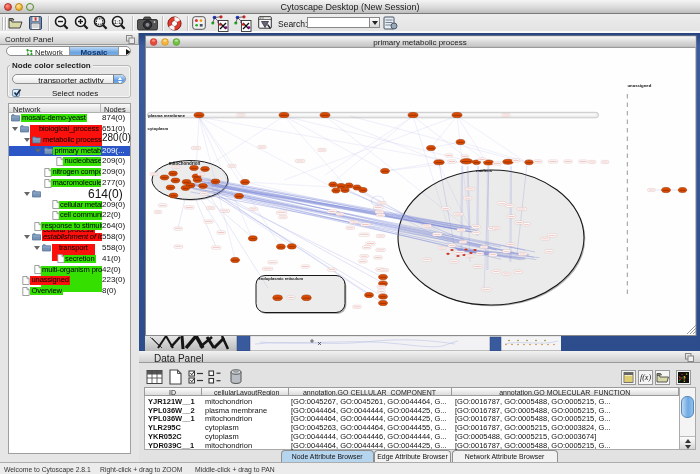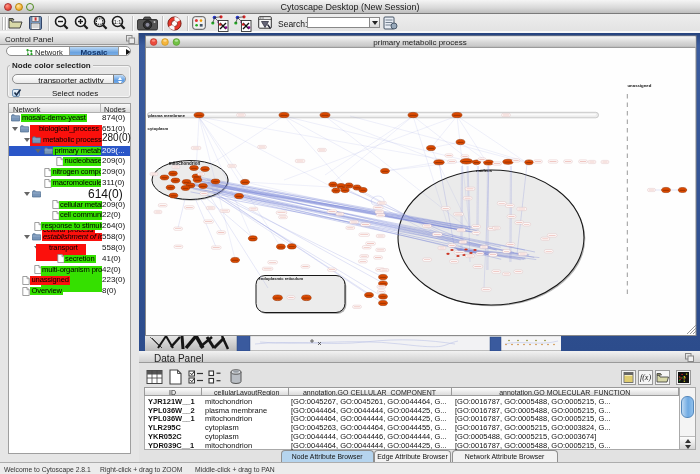--- a/index.html
+++ b/index.html
@@ -197,21 +197,21 @@
     <path d="M0.8 0.5 L5 0.5 L7.2 2.7 L7.2 8.5 L0.8 8.5 Z" fill="#fff" stroke="#888" stroke-width="0.8"></path>
     <path d="M5 0.5 L5 2.7 L7.2 2.7" fill="none" stroke="#888" stroke-width="0.7"></path>
   </svg>
 <div class="abs" style="left:51px;top:168.1px;height:8.3px;max-width:50px;overflow:hidden;background:#35e000;font-size:7.6px;letter-spacing:-0.15px;line-height:8.3px;color:#000;padding:0 1.5px;white-space:nowrap;">nitrogen compo</div>
 <div class="abs" style="left:102px;top:168.1px;font-size:8px;line-height:8.3px;color:#111;">209(0)</div>
 <svg class="abs" style="left:44px;top:178.6px" width="8" height="9" viewBox="0 0 8 9">
     <path d="M0.8 0.5 L5 0.5 L7.2 2.7 L7.2 8.5 L0.8 8.5 Z" fill="#fff" stroke="#888" stroke-width="0.8"></path>
     <path d="M5 0.5 L5 2.7 L7.2 2.7" fill="none" stroke="#888" stroke-width="0.7"></path>
   </svg>
 <div class="abs" style="left:51px;top:178.9px;height:8.3px;max-width:50px;overflow:hidden;background:#35e000;font-size:7.6px;letter-spacing:-0.15px;line-height:8.3px;color:#000;padding:0 1.5px;white-space:nowrap;">macromolecule</div>
-<div class="abs" style="left:102px;top:178.9px;font-size:8px;line-height:8.3px;color:#111;">311(0)</div>
+<div class="abs" style="left:102px;top:178.9px;font-size:8px;line-height:8.3px;color:#111;">277(0)</div>
 <div class="abs" style="left:23.5px;top:191.9px;width:0;height:0;border-left:3.2px solid transparent;border-right:3.2px solid transparent;border-top:4px solid #666;"></div>
 <svg class="abs" style="left:31.5px;top:189.9px" width="9" height="8" viewBox="0 0 9 8">
     <path d="M0.5 2 L0.5 7 L8.5 7 L8.5 1.8 L4 1.8 L3.2 0.8 L1 0.8 Z" fill="#7895b8" stroke="#4a6a8e" stroke-width="0.7"></path>
     <path d="M0.5 3 L8.5 3" stroke="#9ab3cf" stroke-width="0.8"></path>
   </svg>
 <div class="abs" style="left:41.5px;top:189.7px;height:8.3px;max-width:60px;overflow:hidden;background:#fb100c;font-size:7.6px;letter-spacing:-0.15px;line-height:8.3px;color:#000;padding:0 1.5px;white-space:nowrap;margin-top:36px;">cellular process</div>
 <div class="abs" style="left:88px;top:189.7px;font-size:12px;line-height:8.3px;color:#111;">614(0)</div>
 <svg class="abs" style="left:51.5px;top:200.3px" width="8" height="9" viewBox="0 0 8 9">
     <path d="M0.8 0.5 L5 0.5 L7.2 2.7 L7.2 8.5 L0.8 8.5 Z" fill="#fff" stroke="#888" stroke-width="0.8"></path>
     <path d="M5 0.5 L5 2.7 L7.2 2.7" fill="none" stroke="#888" stroke-width="0.7"></path>
@@ -235,21 +235,21 @@
     <path d="M0.5 2 L0.5 7 L8.5 7 L8.5 1.8 L4 1.8 L3.2 0.8 L1 0.8 Z" fill="#7895b8" stroke="#4a6a8e" stroke-width="0.7"></path>
     <path d="M0.5 3 L8.5 3" stroke="#9ab3cf" stroke-width="0.8"></path>
   </svg>
 <div class="abs" style="left:41.5px;top:233.0px;height:8.3px;max-width:60px;overflow:hidden;background:#fb100c;font-size:7.6px;letter-spacing:-0.15px;line-height:8.3px;color:#000;padding:0 1.5px;white-space:nowrap;font-style:italic;">establishment of lo</div>
 <div class="abs" style="left:102px;top:233.0px;font-size:8px;line-height:8.3px;color:#111;">558(0)</div>
 <div class="abs" style="left:34px;top:246.0px;width:0;height:0;border-left:3.2px solid transparent;border-right:3.2px solid transparent;border-top:4px solid #666;"></div>
 <svg class="abs" style="left:42px;top:244.0px" width="9" height="8" viewBox="0 0 9 8">
     <path d="M0.5 2 L0.5 7 L8.5 7 L8.5 1.8 L4 1.8 L3.2 0.8 L1 0.8 Z" fill="#7895b8" stroke="#4a6a8e" stroke-width="0.7"></path>
     <path d="M0.5 3 L8.5 3" stroke="#9ab3cf" stroke-width="0.8"></path>
   </svg>
-<div class="abs" style="left:36px;top:243.8px;height:17px;max-width:50px;overflow:hidden;background:#fb100c;font-size:7.6px;letter-spacing:-0.15px;line-height:8.3px;color:#000;padding:0 13px;white-space:nowrap;">transport</div>
+<div class="abs" style="left:52px;top:243.8px;height:17px;max-width:50px;overflow:hidden;background:#fb100c;font-size:7.6px;letter-spacing:-0.15px;line-height:8.3px;color:#000;padding:0 7px;white-space:nowrap;">transport</div>
 <div class="abs" style="left:102px;top:243.8px;font-size:8px;line-height:8.3px;color:#111;">558(0)</div>
 <svg class="abs" style="left:56.5px;top:254.4px" width="8" height="9" viewBox="0 0 8 9">
     <path d="M0.8 0.5 L5 0.5 L7.2 2.7 L7.2 8.5 L0.8 8.5 Z" fill="#fff" stroke="#888" stroke-width="0.8"></path>
     <path d="M5 0.5 L5 2.7 L7.2 2.7" fill="none" stroke="#888" stroke-width="0.7"></path>
   </svg>
 <div class="abs" style="left:63.5px;top:254.7px;height:8.3px;max-width:38px;overflow:hidden;background:#35e000;font-size:7.6px;letter-spacing:-0.15px;line-height:8.3px;color:#000;padding:0 1.5px;white-space:nowrap;">secretion</div>
 <div class="abs" style="left:102px;top:254.7px;font-size:8px;line-height:8.3px;color:#111;">41(0)</div>
 <svg class="abs" style="left:33.5px;top:265.2px" width="8" height="9" viewBox="0 0 8 9">
     <path d="M0.8 0.5 L5 0.5 L7.2 2.7 L7.2 8.5 L0.8 8.5 Z" fill="#fff" stroke="#888" stroke-width="0.8"></path>
     <path d="M5 0.5 L5 2.7 L7.2 2.7" fill="none" stroke="#888" stroke-width="0.7"></path>

